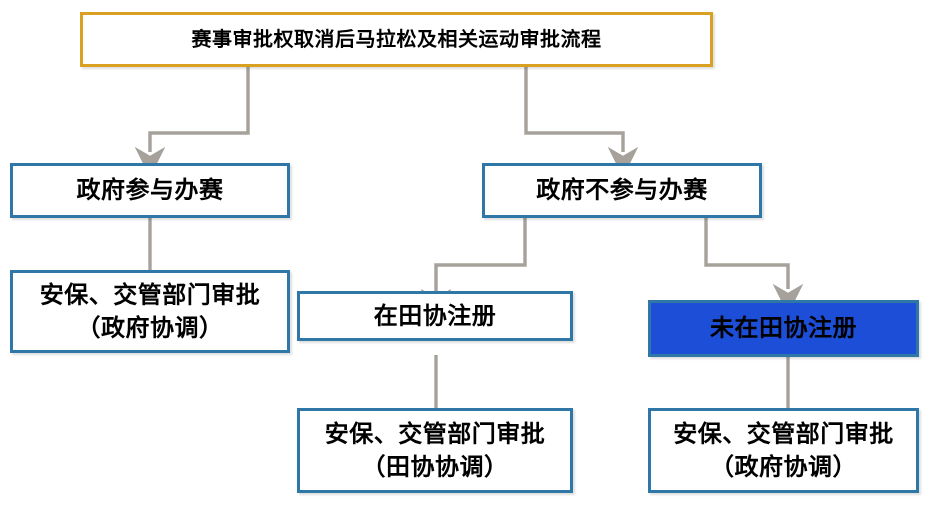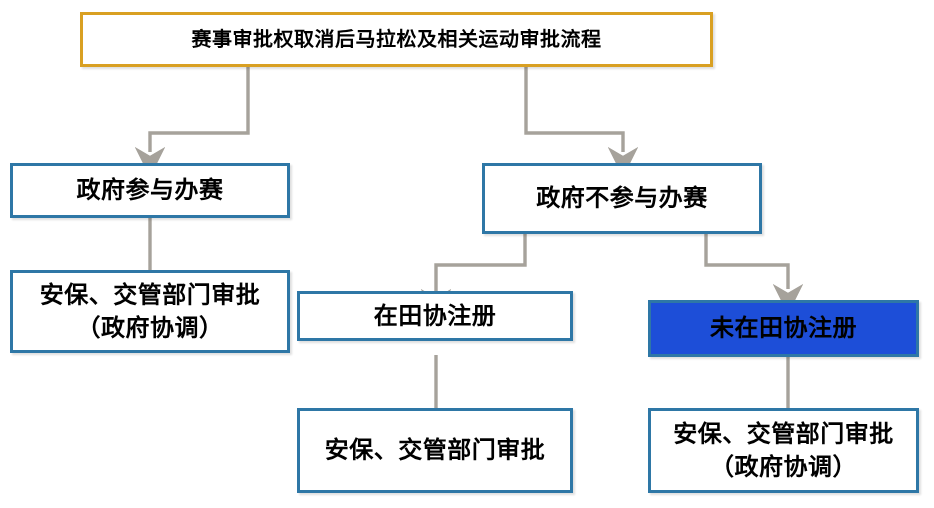--- a/index.html
+++ b/index.html
@@ -84,39 +84,40 @@
   </svg>
 
   <div class="node title-node" style="left: 80px; top: 12px; width: 633px; height: 55px; border-color: rgb(217, 160, 34); background: rgb(255, 255, 255); color: rgb(0, 0, 0);">
     <span class="node-line">赛事审批权取消后马拉松及相关运动审批流程</span>
   </div>
 
   <div class="node step-node" style="left: 10px; top: 163px; width: 280px; height: 55px; border-color: rgb(46, 119, 166); background: rgb(255, 255, 255); color: rgb(0, 0, 0);">
     <span class="node-line">政府参与办赛</span>
   </div>
 
-  <div class="node step-node" style="left: 482px; top: 163px; width: 280px; height: 71px; border-color: rgb(46, 119, 166); background: rgb(255, 255, 255); color: rgb(0, 0, 0);">
+  <div class="node step-node" style="left: 482px; top: 163px; width: 280px; height: 55px; border-color: rgb(46, 119, 166); background: rgb(255, 255, 255); color: rgb(0, 0, 0);">
     <span class="node-line">政府不参与办赛</span>
   </div>
 
   <div class="node step-node" style="left: 10px; top: 270px; width: 280px; height: 83px; border-color: rgb(46, 119, 166); background: rgb(255, 255, 255); color: rgb(0, 0, 0);">
     <span class="node-line">安保、交管部门审批</span>
     <span class="node-line">（政府协调）</span>
   </div>
 
   <div class="node step-node" style="left: 297px; top: 291px; width: 276px; height: 50px; border-color: rgb(46, 119, 166); background: rgb(255, 255, 255); color: rgb(0, 0, 0);">
     <span class="node-line">在田协注册</span>
   </div>
 
   <div class="node step-node" style="left: 648px; top: 300px; width: 271px; height: 57px; border-color: rgb(46, 119, 166); background: #1d4ed8; color: rgb(0, 0, 0);">
     <span class="node-line">未在田协注册</span>
   </div>
 
   <div class="node step-node" style="left: 297px; top: 408px; width: 276px; height: 85px; border-color: rgb(46, 119, 166); background: rgb(255, 255, 255); color: rgb(0, 0, 0);">
     <span class="node-line">安保、交管部门审批</span>
+    <span class="node-line">（田协协调）</span>
   </div>
 
   <div class="node step-node" style="left: 648px; top: 408px; width: 271px; height: 85px; border-color: rgb(46, 119, 166); background: rgb(255, 255, 255); color: rgb(0, 0, 0);">
     <span class="node-line">安保、交管部门审批</span>
     <span class="node-line">（政府协调）</span>
   </div>
 
 </div>
 
 </body></html>

